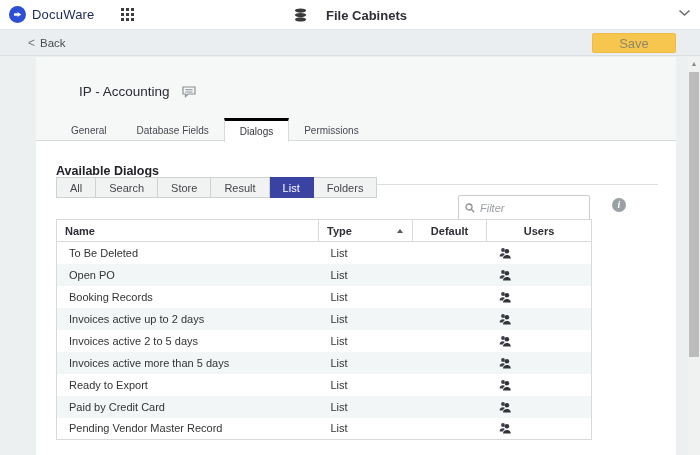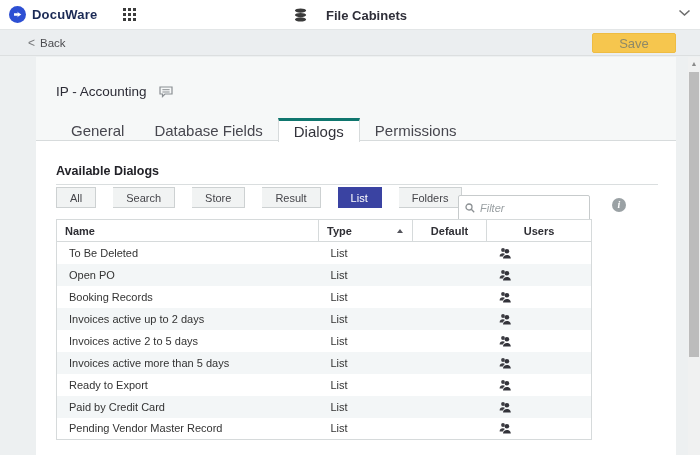--- a/index.html
+++ b/index.html
@@ -14,21 +14,21 @@
 
   
   .topbar {
     position:absolute; top:0; left:0; right:0; height:30px;
     background:#ffffff; border-bottom:1px solid #e3e6e7;
     display:flex; align-items:center; z-index:5;
   }
   .brand { display:flex; align-items:center; gap:6px; margin-left:9px; }
   .logo-circle { width:17px; height:17px; border-radius:50%; background:#2d4fd3;
     display:flex; align-items:center; justify-content:center; }
-  .brand-name { font-size:13px; font-weight:bold; color:#1b2a55; letter-spacing:.2px; }
+  .brand-name { font-size:13px; font-weight:normal; color:#1b2a55; letter-spacing:.2px; }
   .apps-grid { margin-left:26px; display:grid; grid-template-columns:repeat(3,3px);
     grid-template-rows:repeat(3,3px); gap:2px; cursor:pointer; }
   .apps-grid span { background:#3c3c3c; width:3px; height:3px; display:block; }
   .app-title-wrap {
     position:absolute; left:50%; transform:translateX(-50%); top:0; height:30px;
     display:flex; align-items:center; gap:18px;
   }
   .app-title { font-size:13px; font-weight:bold; color:#2e2e38; }
   .topbar-chevron { position:absolute; right:9px; top:9px; cursor:pointer; }
 
@@ -46,40 +46,40 @@
     color:#8e8968; font-size:13px; display:flex; align-items:center; justify-content:center;
     cursor:pointer;
   }
 
   
   .content {
     position:absolute; top:57px; left:36px; width:640px; bottom:0;
     background:#f6f8f8;
   }
   .cabinet-title-row { position:absolute; left:20px; top:27px; display:flex; align-items:center; gap:12px; }
-  .cabinet-title { font-size:13.5px; color:#2c2c36; }
+  .cabinet-title { font-size:13.5px; color:#2c2c36;margin-left:23px; }
 
   .tabs { position:absolute; left:20px; top:60px; height:24px; display:flex; align-items:flex-end; z-index:3; }
-  .tab { height:22px; padding:0 15px; font-size:15px; color:#47474f;
+  .tab { height:22px; padding:0 15px; font-size:10px; color:#47474f;
     display:flex; align-items:center; cursor:pointer; }
   .tab.active {
     height:24px; background:#ffffff;
-    border:1px solid #d7dbdc; border-bottom:none; border-top:3px solid #0f766e;
+    border:1px solid #d7dbdc; border-bottom:none; border-top:3px solid #000000;
     color:#33333b; margin-bottom:-1px;
   }
 
   .tabpanel {
     position:absolute; left:0; right:0; top:83px; bottom:0;
     background:#ffffff; border-top:1px solid #d7dbdc;
   }
   .section-title { position:absolute; left:20px; top:23px; font-size:12.5px; font-weight:bold; color:#222228; }
   .section-rule { position:absolute; left:20px; right:18px; top:43px; border-bottom:1px solid #dadedf; }
 
   
-  .filters { position:absolute; left:20px; top:46px; display:flex;gap:17px; }
+  .filters { position:absolute; left:20px; top:36px; display:flex; }
   .seg-btn { height:21px; padding:0 13px; font-size:11px; color:#45454a;
     background:#f1f3f3; border:1px solid #cdd1d2; border-left:none;
     display:flex; align-items:center; cursor:pointer; }
   .seg-btn:first-child { border-left:1px solid #cdd1d2; }
   .seg-btn.active { background:#3a43a2; border-color:#3a43a2; color:#ffffff; }
 
   
   .filter-box { position:absolute; left:422px; top:54px; width:132px; height:20px;
     background:#fff; border:1px solid #c7cbcc; border-radius:2px;
     display:flex; align-items:center; padding:12px 6px; gap:5px; }

